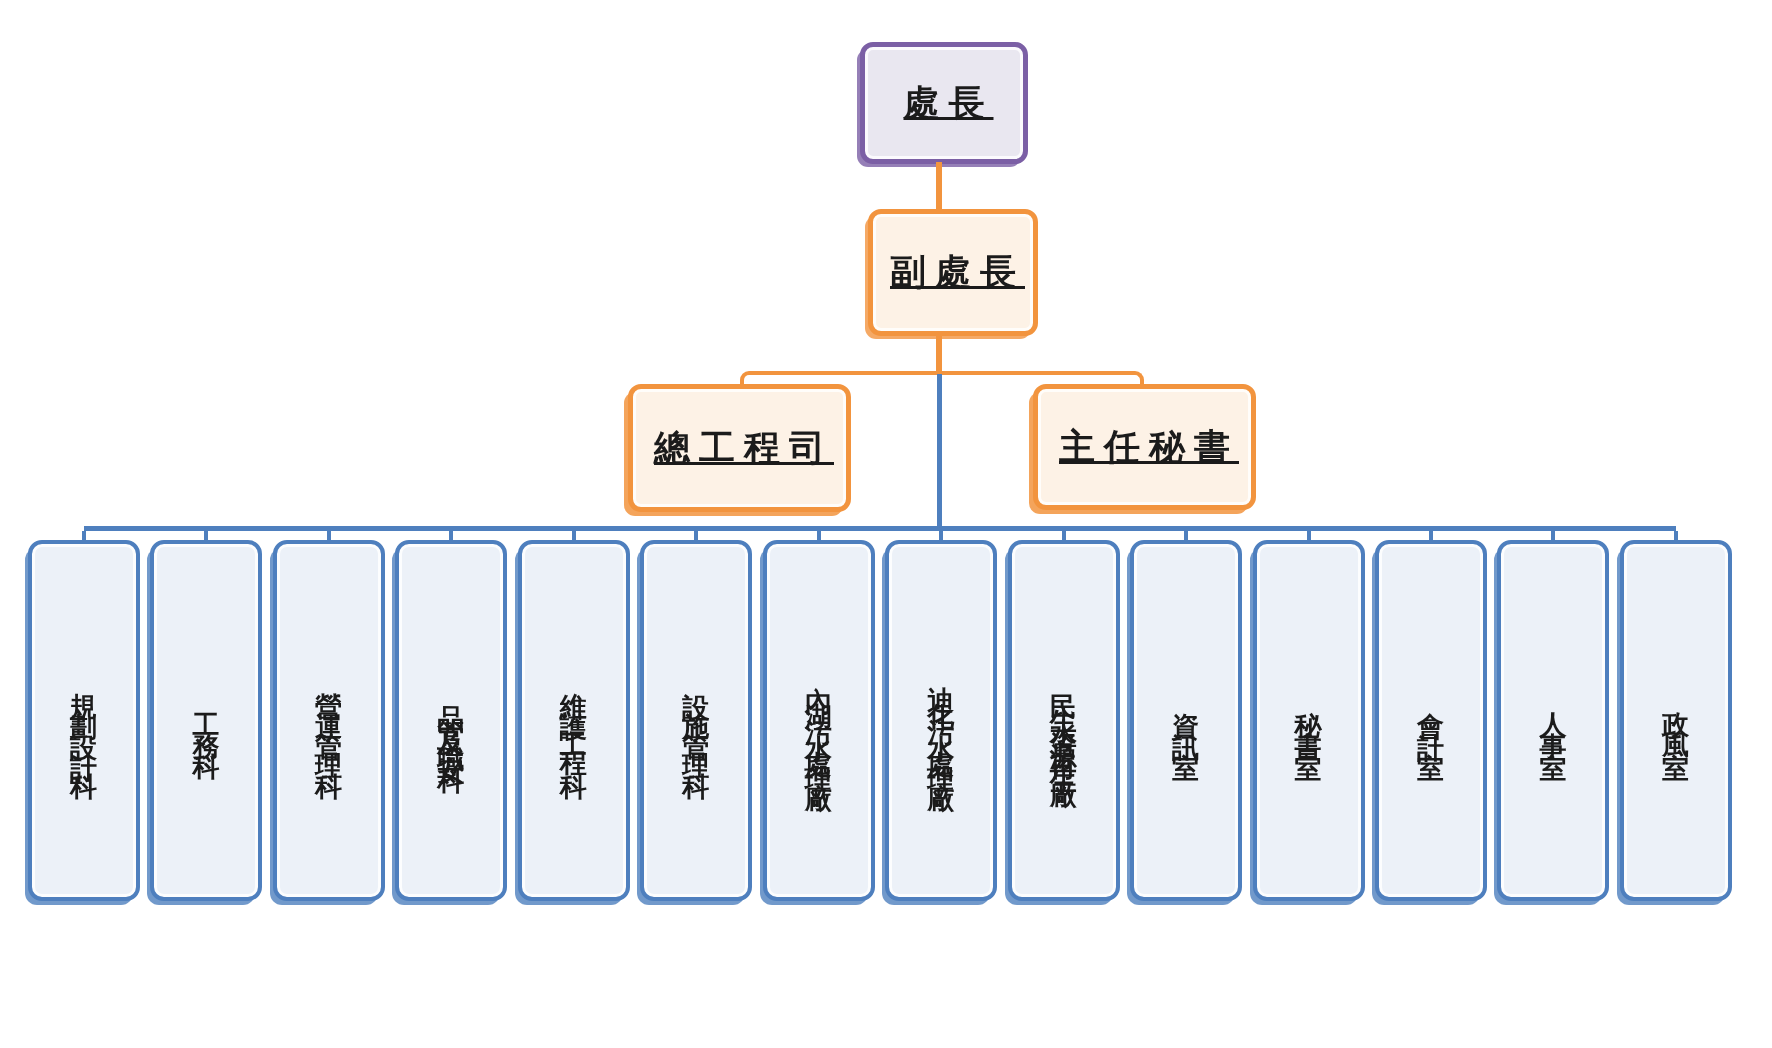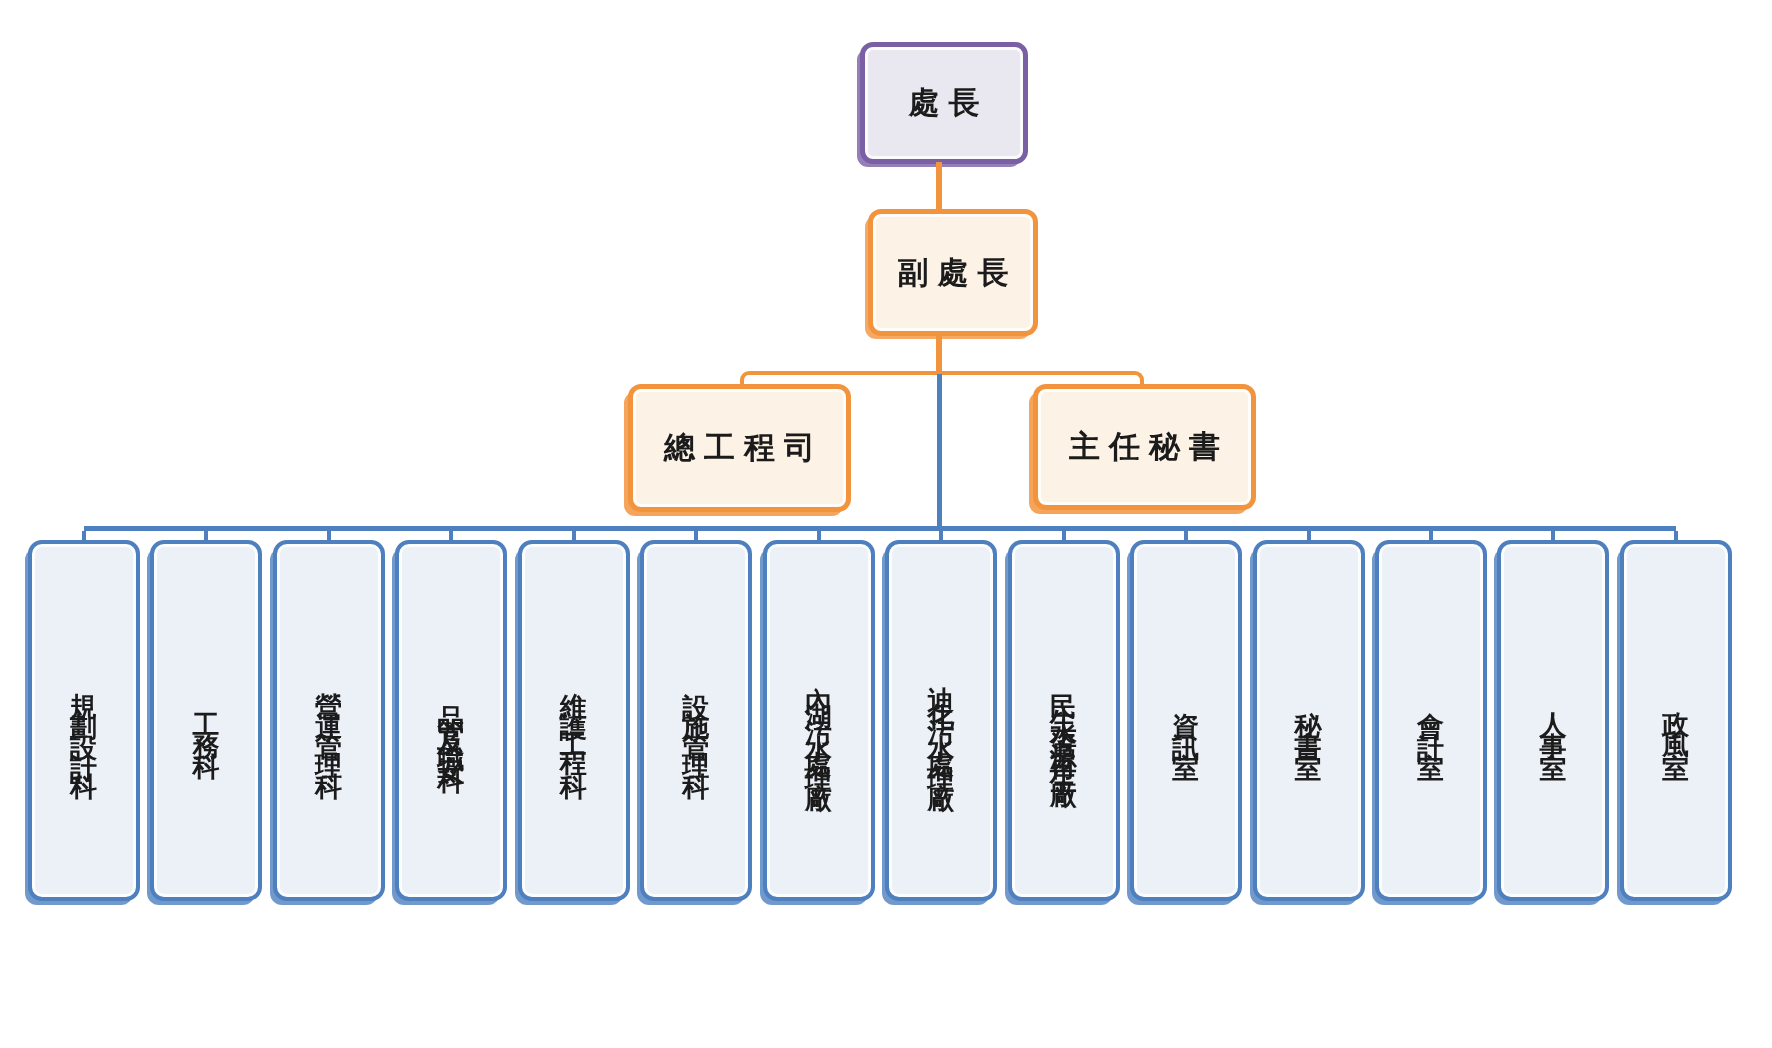--- a/index.html
+++ b/index.html
@@ -34,22 +34,23 @@
 
   
   .node{
     position:absolute;
     box-sizing:border-box;
     display:flex;align-items:center;justify-content:center;
     border-radius:13px;
     text-align:center;
   }
   .node .hlabel{
-    font-size:31px;font-weight:700;letter-spacing:9px;text-indent:9px;
+    font-size:36px;font-weight:700;letter-spacing:9px;text-indent:9px;
     white-space:nowrap;
+    text-decoration:underline;
   }
 
   .node-director{
     left:860px;top:42px;width:168px;height:122px;
     background:#E9E7F0;
     border:5px solid #7B5FA5;
     box-shadow:inset 0 0 0 3px #fbfafd, -5px 5px 0 -2px rgba(123,95,165,.8);
   }
   .node-deputy{
     left:860px;top:209px;width:170px;height:127px;

